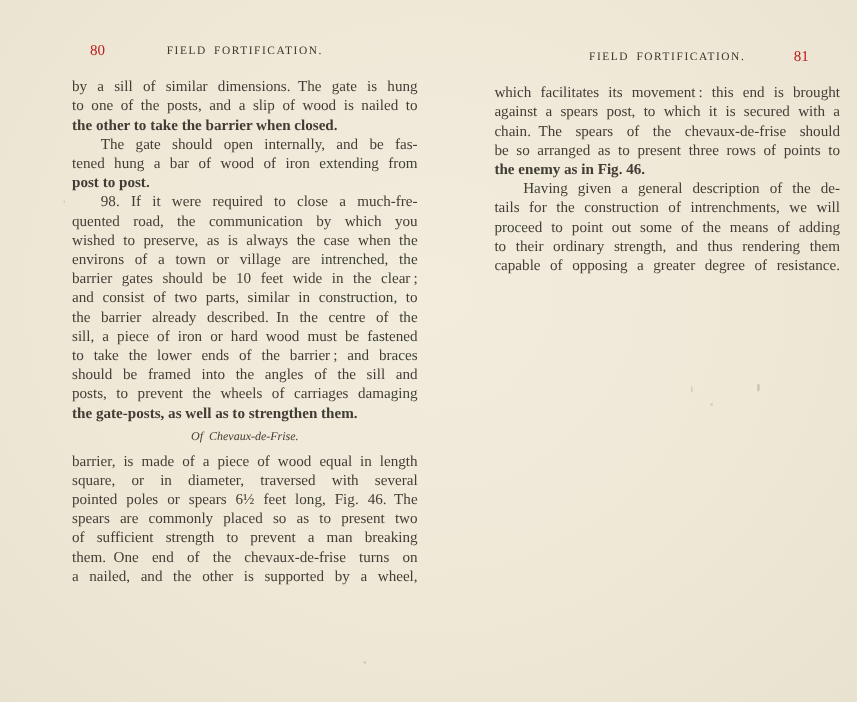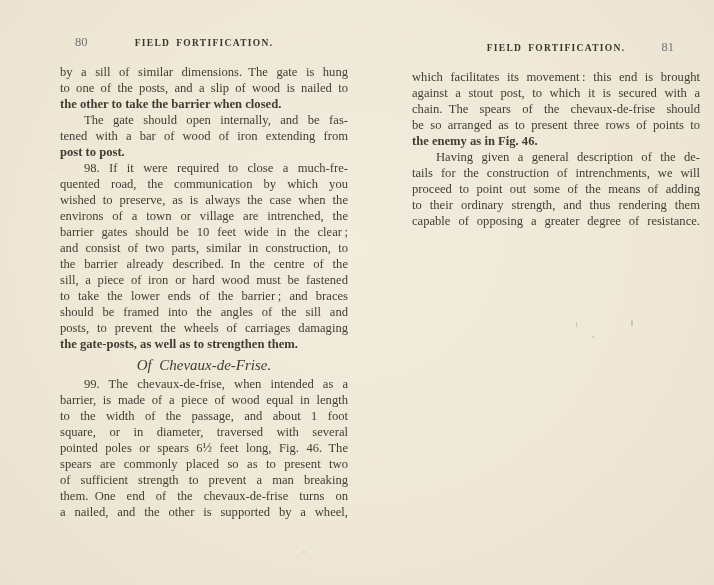--- a/index.html
+++ b/index.html
@@ -11,89 +11,87 @@
   .paper {
     position:absolute; inset:0;
     background: radial-gradient(ellipse at 50% 42%, #f2ecdd 0%, #efe8d7 55%, #eae2d0 100%);
   }
   .page { position:absolute; width:288px; color:#413d34; }
   .page.left  { left:60px;  top:38px; }
   .page.right { left:412px; top:43px; }
   .pagehead { position:relative; height:14px; margin-bottom:12px; }
   .running {
     position:absolute; left:0; right:0; text-align:center;
-    font-weight:bold; font-size:9.5px; letter-spacing:1.3px; color:#3a362d;
+    font-weight:normal; font-size:9.5px; letter-spacing:1.3px; color:#3a362d;
     white-space:pre;
   }
-  .pagenum { position:absolute; top:-3px; font-size:12.5px; color:#737373;text-align:center; }
+  .pagenum { position:absolute; top:-3px; font-size:12.5px; color:#b91c1c;text-align:center; }
   .page.left  .pagenum { left:15px; }
   .page.right .pagenum { right:26px; }
   .line {
     font-size:12.6px; line-height:16px;
     text-align:justify; text-align-last:justify;
     white-space:normal;
   }
   .line.noj { text-align:center; text-align-last:left;font-weight:bold; }
   .line.indent { text-indent:24px; }
   .line.heading {
     text-align:center; text-align-last:center;
-    font-style:italic; margin:5px 0 3px; font-size:15px;
+    font-style:italic; margin:5px 0 3px; font-size:10px;
   }
   .speck { position:absolute; background:#b6af9f; opacity:.65; border-radius:1px; }
 </style>
 </head>
 <body>
 
 <div class="paper"></div>
 
 <div class="page left">
   <div class="pagehead">
     <span class="pagenum">80</span>
     <span class="running">FIELD FORTIFICATION.</span>
   </div>
   <div class="pagebody" id="left-body">
       <div class="line">by a sill of similar dimensions. The gate is hung</div>
       <div class="line">to one of the posts, and a slip of wood is nailed to</div>
       <div class="line noj">the other to take the barrier when closed.</div>
       <div class="line indent">The gate should open internally, and be fas-</div>
-      <div class="line">tened with a bar of wood of iron extending from</div>
+      <div class="line">tened hung a bar of wood of iron extending from</div>
       <div class="line noj">post to post.</div>
       <div class="line indent">98. If it were required to close a much-fre-</div>
       <div class="line">quented road, the communication by which you</div>
       <div class="line">wished to preserve, as is always the case when the</div>
       <div class="line">environs of a town or village are intrenched, the</div>
       <div class="line">barrier gates should be 10 feet wide in the clear ;</div>
       <div class="line">and consist of two parts, similar in construction, to</div>
       <div class="line">the barrier already described. In the centre of the</div>
       <div class="line">sill, a piece of iron or hard wood must be fastened</div>
       <div class="line">to take the lower ends of the barrier ; and braces</div>
       <div class="line">should be framed into the angles of the sill and</div>
       <div class="line">posts, to prevent the wheels of carriages damaging</div>
       <div class="line noj">the gate-posts, as well as to strengthen them.</div>
       <div class="line heading">Of Chevaux-de-Frise.</div>
-      <div class="line indent">99. The chevaux-de-frise, when intended as a</div>
       <div class="line">barrier, is made of a piece of wood equal in length</div>
-      <div class="line">to the width of the passage, and about 1 foot</div>
       <div class="line">square, or in diameter, traversed with several</div>
       <div class="line">pointed poles or spears 6½ feet long, Fig. 46. The</div>
       <div class="line">spears are commonly placed so as to present two</div>
       <div class="line">of sufficient strength to prevent a man breaking</div>
       <div class="line">them. One end of the chevaux-de-frise turns on</div>
       <div class="line">a nailed, and the other is supported by a wheel,</div>
     </div>
 </div>
 
 <div class="page right">
   <div class="pagehead">
     <span class="running">FIELD FORTIFICATION.</span>
     <span class="pagenum">81</span>
   </div>
   <div class="pagebody" id="right-body">
       <div class="line">which facilitates its movement : this end is brought</div>
-      <div class="line">against a stout post, to which it is secured with a</div>
+      <div class="line">against a spears post, to which it is secured with a</div>
       <div class="line">chain. The spears of the chevaux-de-frise should</div>
       <div class="line">be so arranged as to present three rows of points to</div>
       <div class="line noj">the enemy as in Fig. 46.</div>
       <div class="line indent">Having given a general description of the de-</div>
       <div class="line">tails for the construction of intrenchments, we will</div>
       <div class="line">proceed to point out some of the means of adding</div>
       <div class="line">to their ordinary strength, and thus rendering them</div>
       <div class="line">capable of opposing a greater degree of resistance.</div>
     </div>
 </div>

